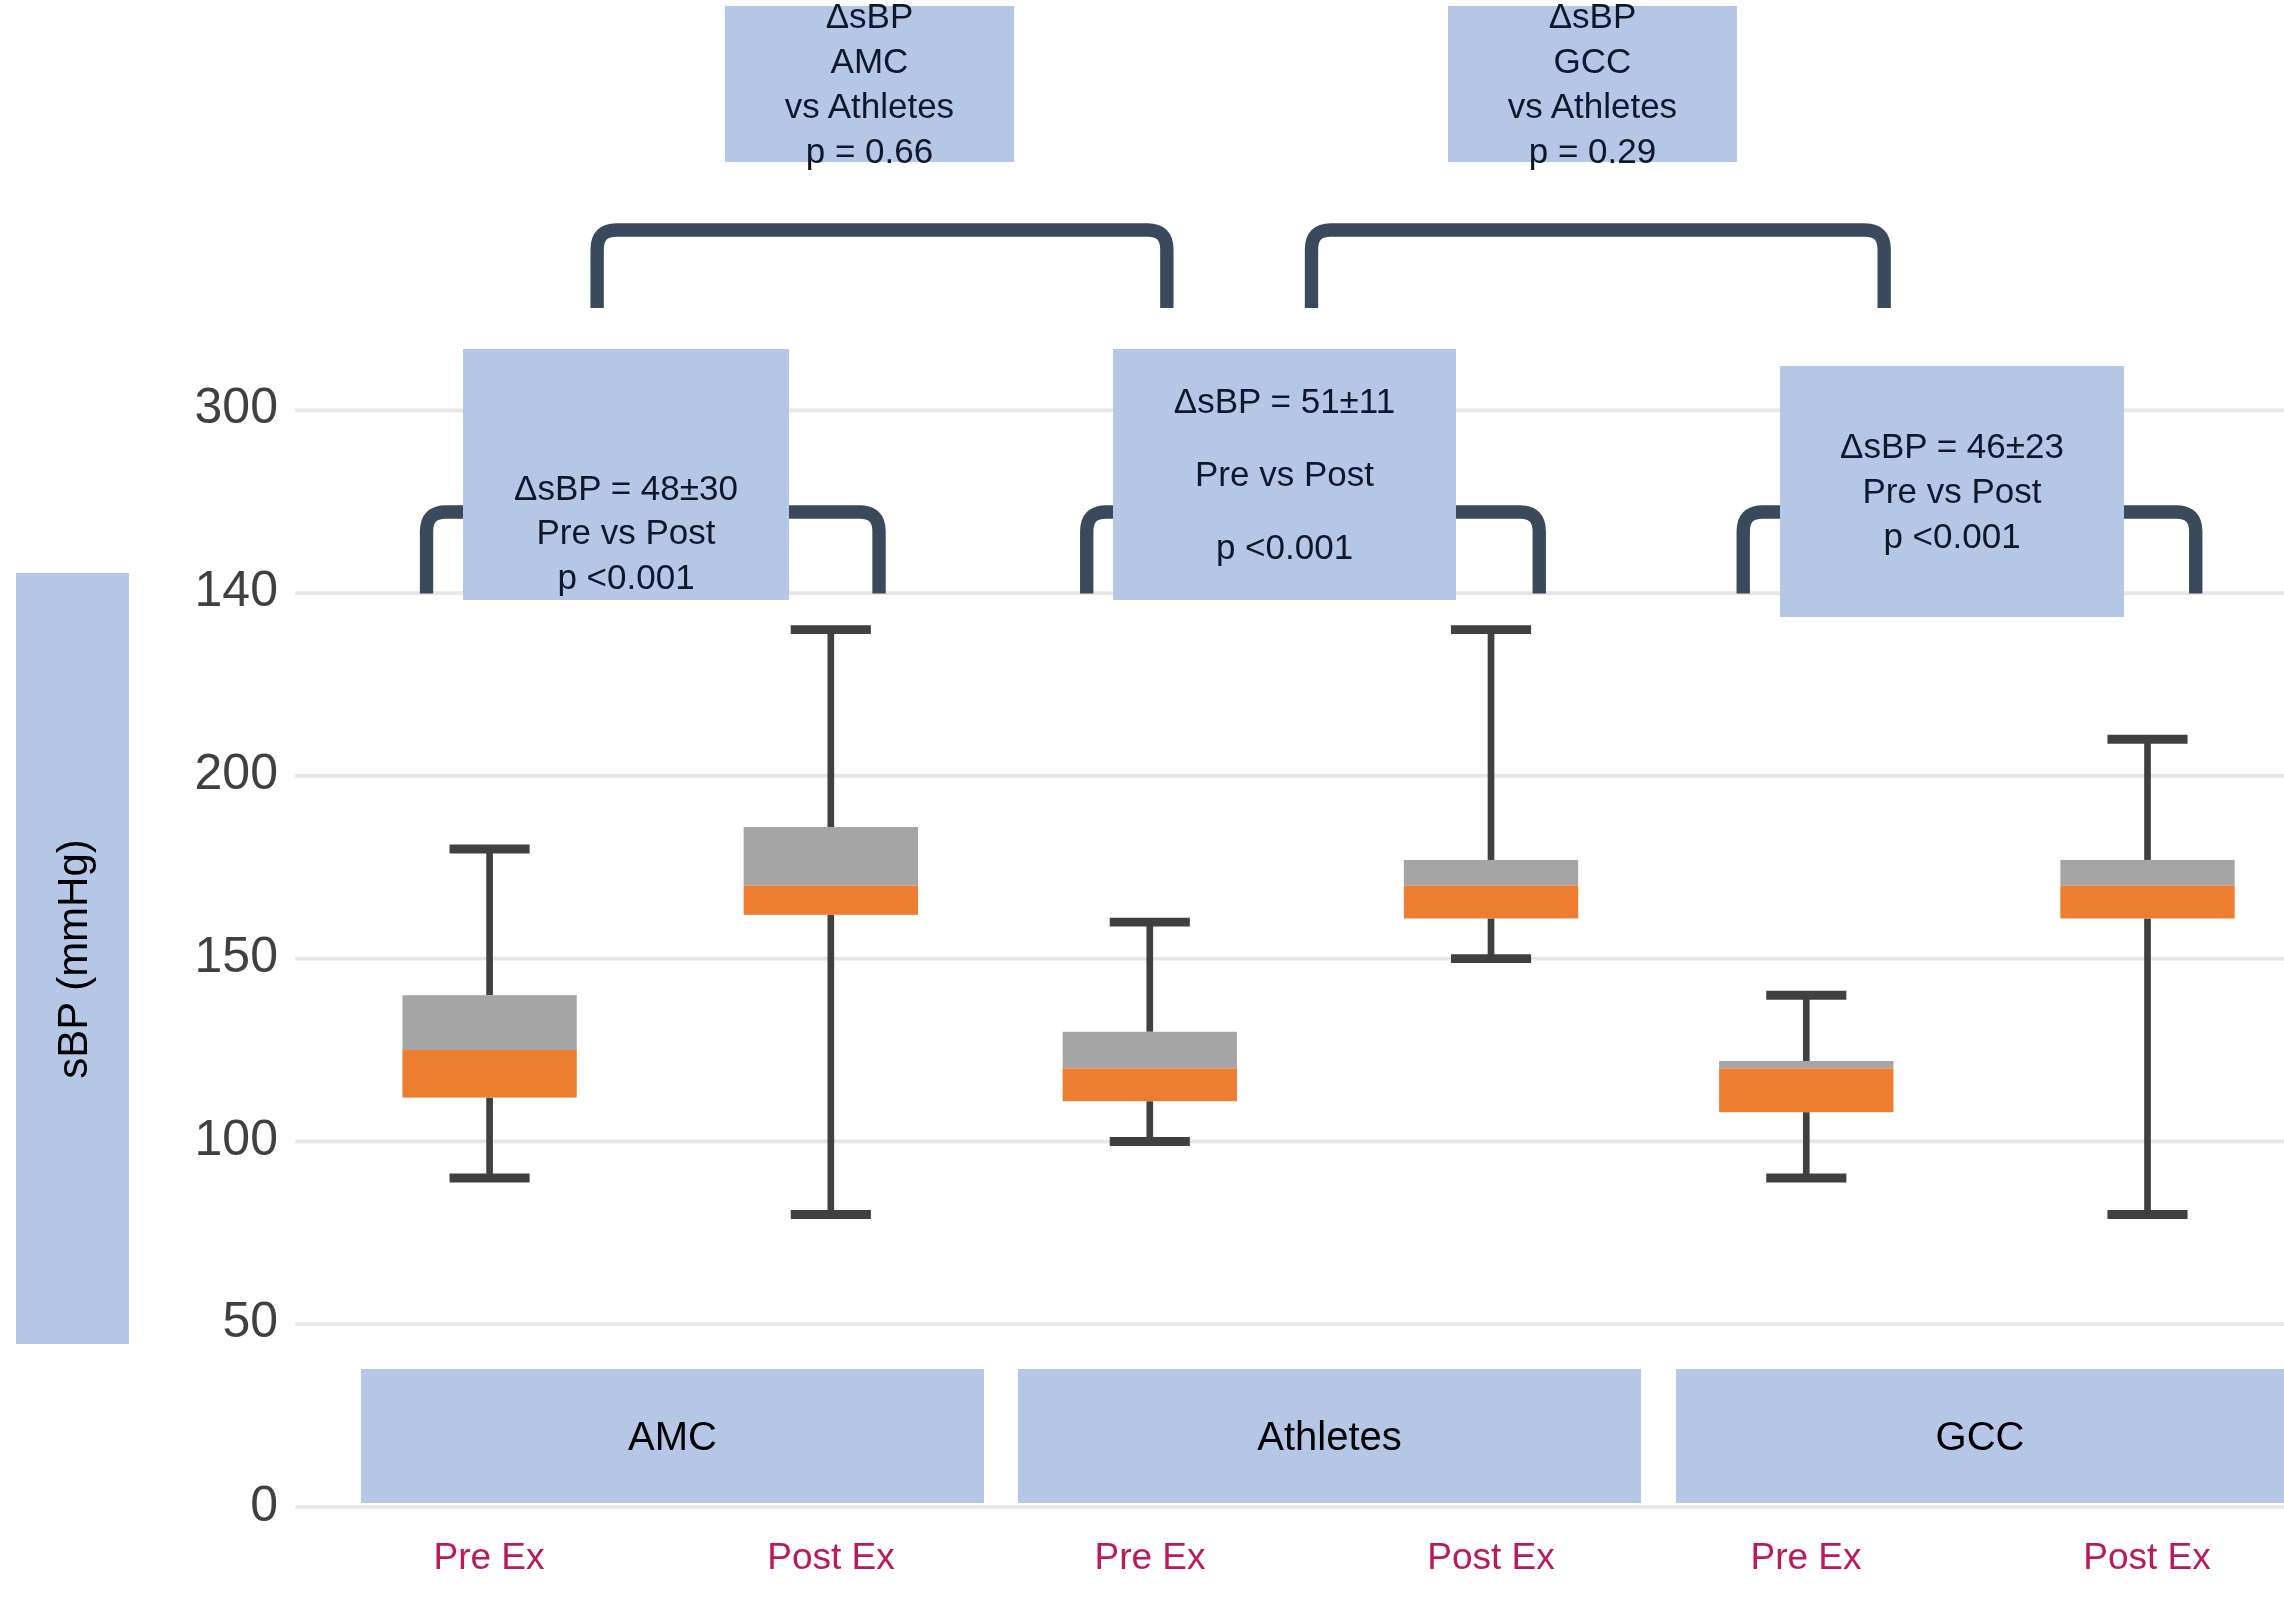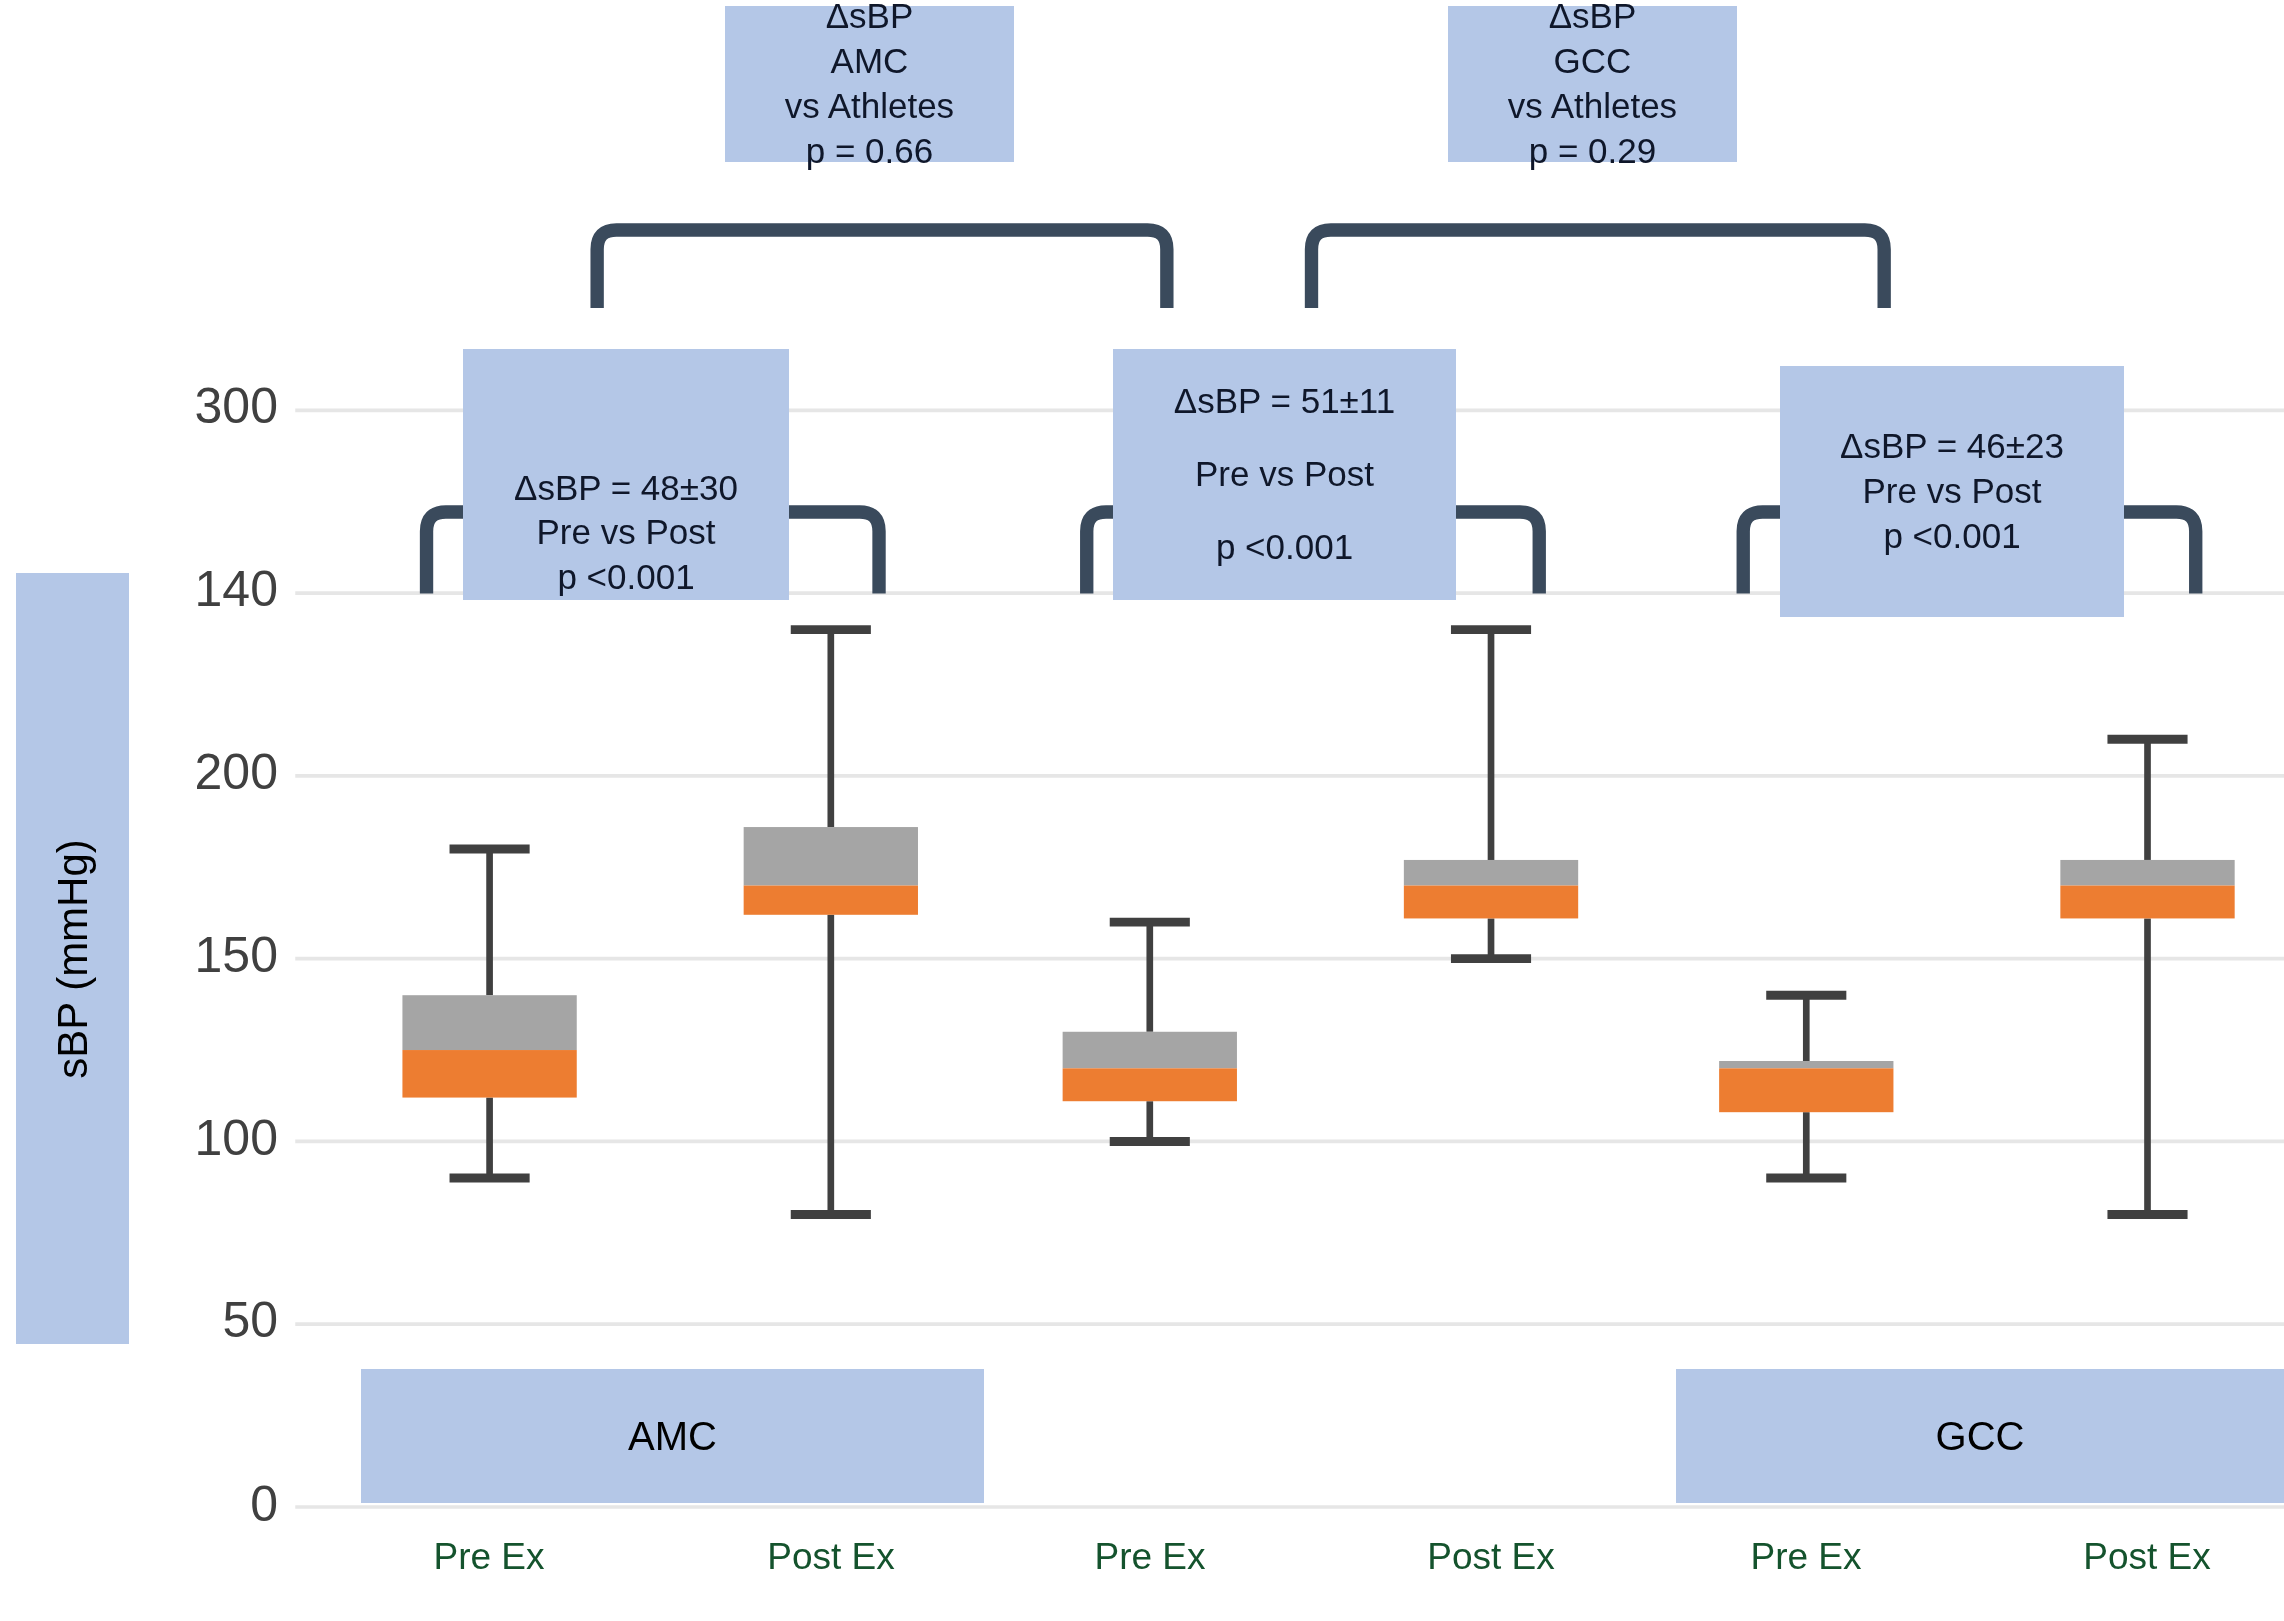--- a/index.html
+++ b/index.html
@@ -47,21 +47,21 @@
   .tick-label{
     position:absolute;
     font-size:50px;
     color:#404040;
     text-align:right;
     white-space:nowrap;
   }
   .cat-label{
     position:absolute;
     font-size:37px;
-    color:#14532d;
+    color:#be185d;
     text-align:center;
     white-space:nowrap;
   }
 </style>
 </head>
 <body>
 
 <div id="figure">
 
   <svg id="plot" viewBox="0 0 3079 2186" preserveAspectRatio="none">
@@ -171,20 +171,21 @@
     <span class="ln">p &lt;0.001</span>
   </div>
 
   <div class="anno-box" style="left:1780px;top:366px;height:251px;width:344px;align-items:center;">
     <span class="ln">ΔsBP = 46±23</span>
     <span class="ln">Pre vs Post</span>
     <span class="ln">p &lt;0.001</span>
   </div>
 
   <div class="group-label" style="left:361px;top:1369px;width:623px;height:134px;">AMC</div>
+  <div class="group-label" style="left:1018px;top:1369px;width:623px;height:134px;">Athletes</div>
   <div class="group-label" style="left:1676px;top:1369px;width:608px;height:134px;">GCC</div>
 
   <div class="cat-label" style="left:363px;top:1536px;width:252px;">Pre Ex</div>
   <div class="cat-label" style="left:705px;top:1536px;width:252px;">Post Ex</div>
   <div class="cat-label" style="left:1024px;top:1536px;width:252px;">Pre Ex</div>
   <div class="cat-label" style="left:1365px;top:1536px;width:252px;">Post Ex</div>
   <div class="cat-label" style="left:1680px;top:1536px;width:252px;">Pre Ex</div>
   <div class="cat-label" style="left:2021px;top:1536px;width:252px;">Post Ex</div>
 
 </div>

